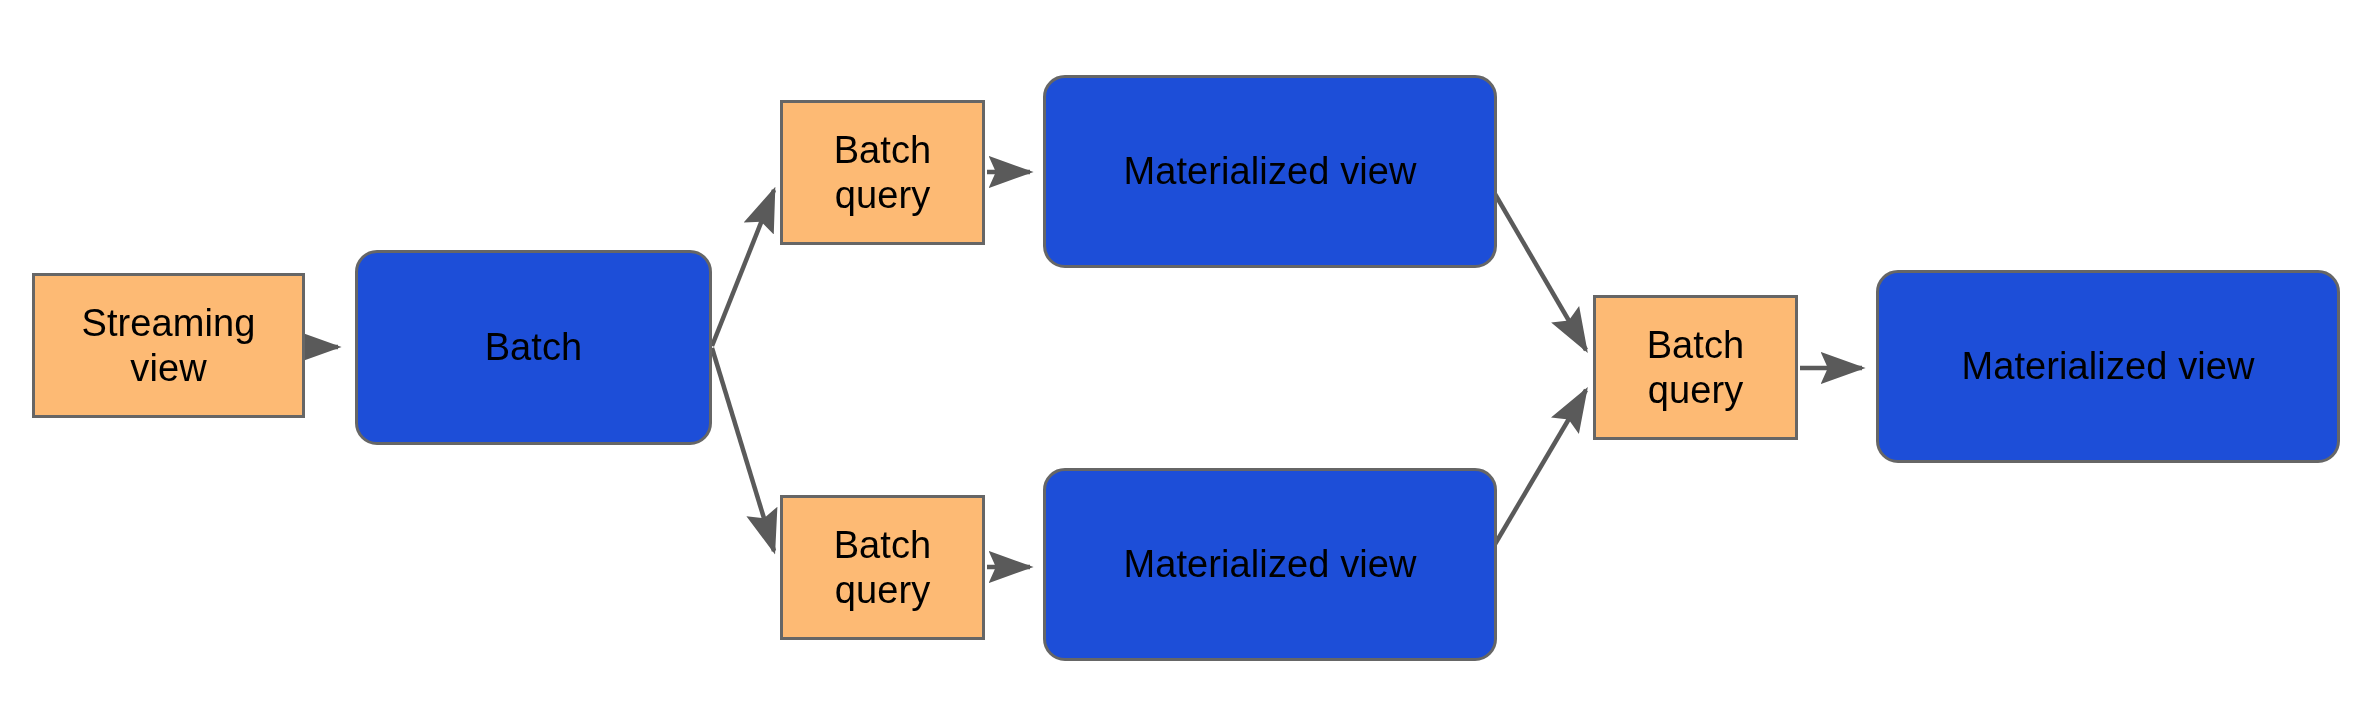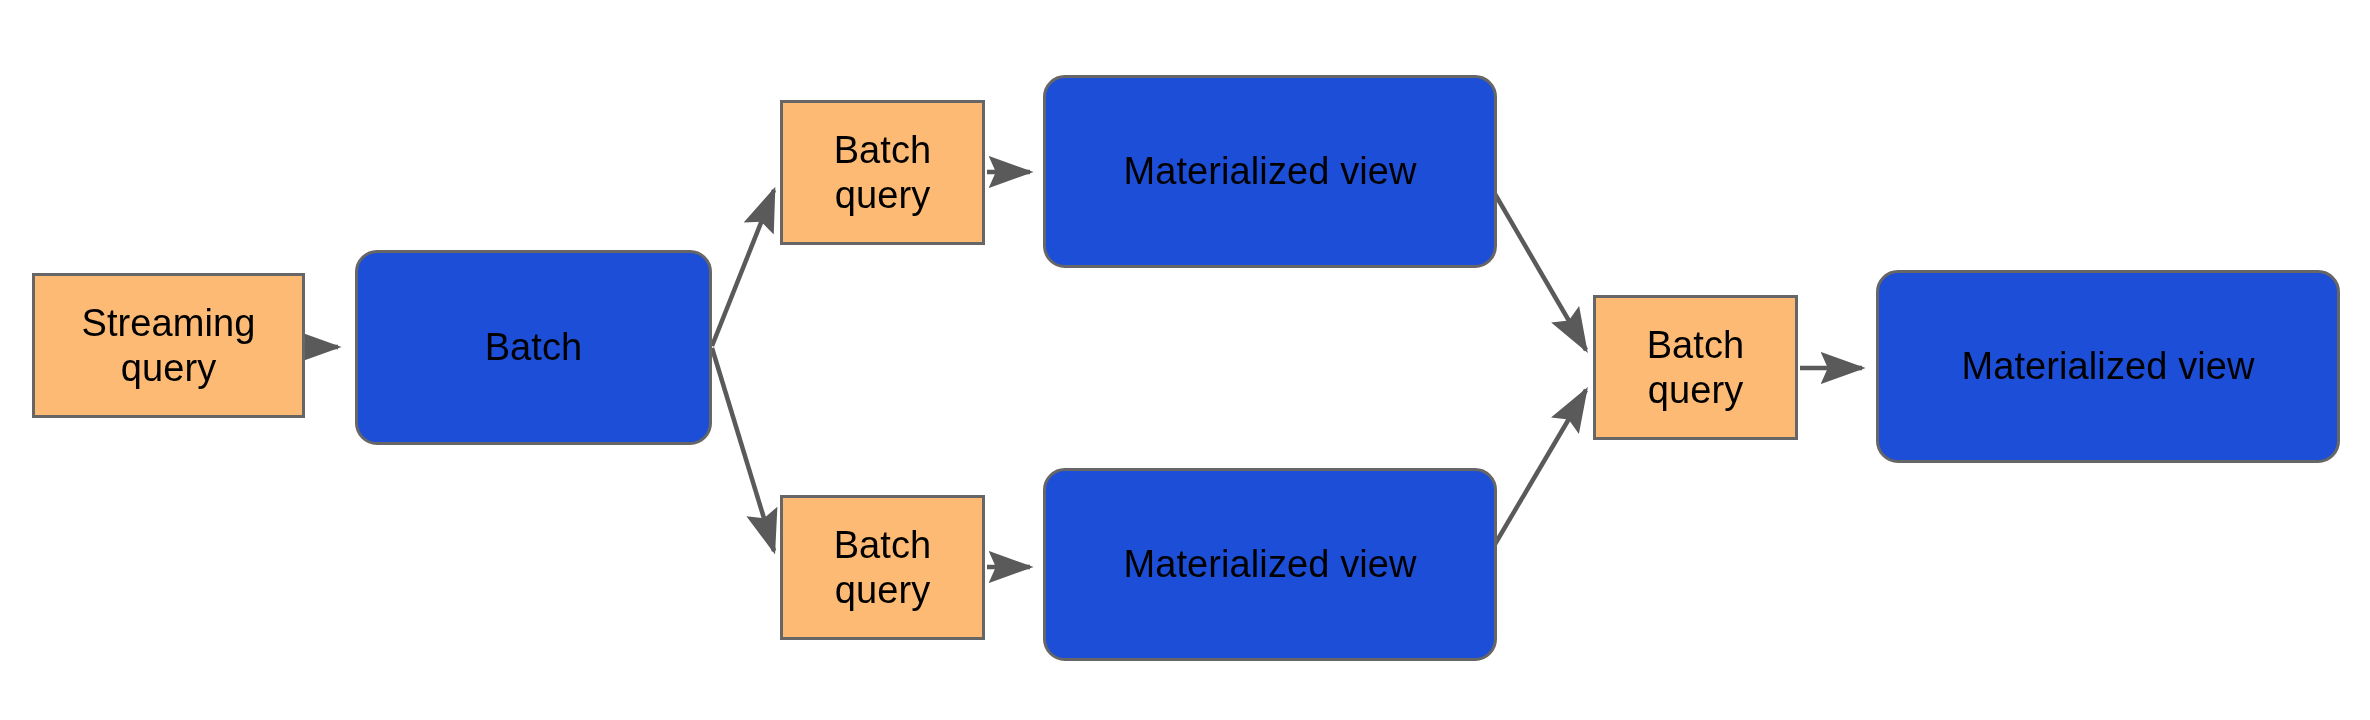--- a/index.html
+++ b/index.html
@@ -90,21 +90,21 @@
 
     <line x1="1488" y1="182" x2="1586" y2="350" stroke="#5a5a5a" stroke-width="4.5" marker-end="url(#arrowhead)"></line>
 
     <line x1="1488" y1="556" x2="1586" y2="390" stroke="#5a5a5a" stroke-width="4.5" marker-end="url(#arrowhead)"></line>
 
     <line x1="1800" y1="368" x2="1862" y2="368" stroke="#5a5a5a" stroke-width="4.5" marker-end="url(#arrowhead)"></line>
   </svg>
 
   <div class="node proc" id="n-streaming-query">
     <span class="node-label">Streaming
-query</span>
+view</span>
   </div>
 
   <div class="node store" id="n-table">
     <span class="node-label">Batch</span>
   </div>
 
   <div class="node proc" id="n-batch-top">
     <span class="node-label">Batch
 query</span>
   </div>

